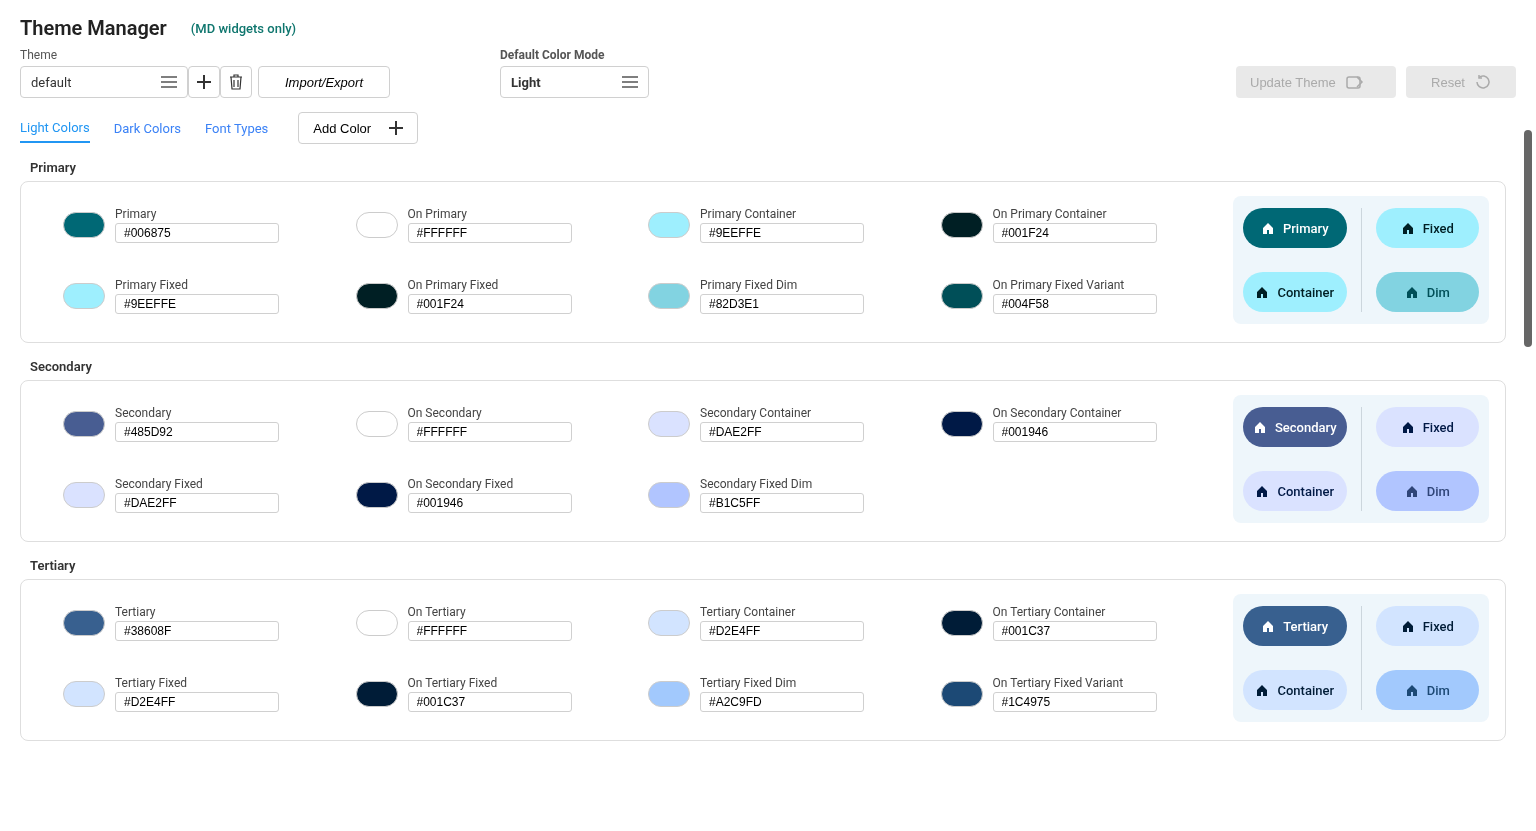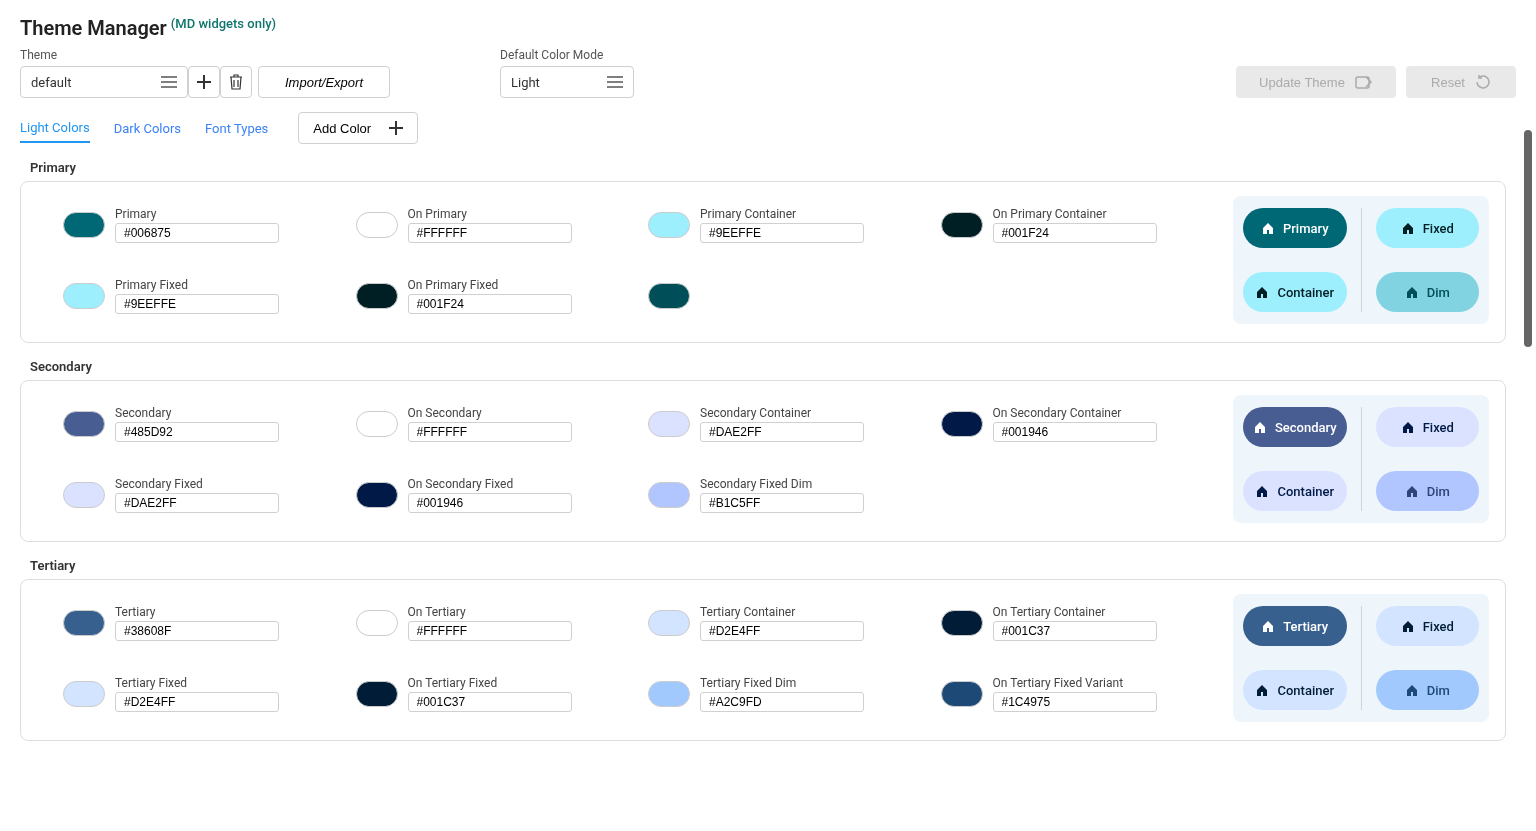--- a/index.html
+++ b/index.html
@@ -3,51 +3,51 @@
 <meta charset="utf-8">
 <style>
   * { box-sizing: border-box; margin: 0; padding: 0; }
   body {
     font-family: -apple-system, BlinkMacSystemFont, "Segoe UI", Roboto, Arial, sans-serif;
     background: #ffffff;
     color: #333;
     font-size: 13px;
     padding: 16px 20px;
   }
-  .header-row { display: flex; align-items: flex-start; gap: 4px; margin-bottom: 8px; }
+  .header-row { display: flex; align-items: center; gap: 24px; margin-bottom: 8px; }
   .page-title { font-size: 20px; font-weight: 600; color: #222; }
   .page-subtitle { font-size: 13px; color: #0f766e; font-weight: 500; }
   .top-controls { display: flex; align-items: flex-end; margin-bottom: 14px; }
   .ctrl-group { display: flex; flex-direction: column; gap: 2px; }
   .ctrl-label { font-size: 12px; color: #555; margin-bottom: 2px; }
   .theme-select, .mode-select {
     display: flex; align-items: center; justify-content: space-between;
     height: 32px; border: 1px solid #d0d0d0; border-radius: 4px;
     padding: 0 10px; background: #fff; cursor: pointer;
   }
   .theme-select { width: 168px; }
-  .mode-select { width: 134px; }
+  .mode-select { width: 149px; }
   .icon-btn {
     width: 32px; height: 32px; border: 1px solid #d0d0d0; border-radius: 4px;
     background: #fff; display: flex; align-items: center; justify-content: center;
     cursor: pointer; font-size: 16px;
   }
   .btn {
     height: 32px; border: 1px solid #d0d0d0; border-radius: 4px;
     background: #fff; padding: 0 14px; cursor: pointer; font-size: 13px; font-style: italic;
   }
   .import-export { width: 132px; margin-left: 6px; }
   .right-actions { margin-left: auto; display: flex; gap: 10px; }
   .action-btn {
     height: 32px; border: none; border-radius: 4px;
     background: #e9e9e9; color: #aaa; padding: 0 14px;
     display: flex; align-items: center; gap: 10px; cursor: not-allowed;
     font-size: 13px;
   }
-  .update-btn { width: 160px; justify-content: center; }
+  .update-btn { width: 160px; }
   .reset-btn { width: 110px; justify-content: center; }
   .tabs-row { display: flex; align-items: center; gap: 24px; margin-bottom: 16px; }
   .tab { font-size: 13px; color: #3b82f6; padding: 6px 0; cursor: pointer; }
   .tab.active { color: #2196f3; border-bottom: 2px solid #2196f3; }
   .add-color-btn {
     height: 32px; border: 1px solid #d0d0d0; border-radius: 4px;
     background: #fff; padding: 0 14px; display: flex; align-items: center; gap: 18px;
     cursor: pointer; font-size: 13px; margin-left: 6px;
   }
   .content { position: relative; padding-right: 10px; }
@@ -125,21 +125,21 @@
   </button>
   <button class="icon-btn">
     <span>
       <svg width="14" height="16" viewBox="0 0 14 16">
           <path d="M1 3h12M5 3V1h4v2M2 3l1 12h8l1-12M5 6v7M9 6v7" stroke="#333" stroke-width="1.2" fill="none"></path>
         </svg>
     </span>
   </button>
   <button class="btn import-export">Import/Export</button>
 
-  <div class="ctrl-group" style="margin-left:110px;">
+  <div class="ctrl-group" style="margin-left:110px;font-weight:bold;">
     <span class="ctrl-label">Default Color Mode</span>
     <div class="mode-select">
       <span>Light</span>
       <span>
         <svg width="16" height="12" viewBox="0 0 16 12">
             <path d="M0 1h16M0 6h16M0 11h16" stroke="#555" stroke-width="1.5"></path>
           </svg>
       </span>
     </div>
   </div>
@@ -220,21 +220,32 @@
           </div>
         </div>
         <div class="color-item">
           <div class="swatch" style="background: rgb(0, 31, 36);"></div>
           <div class="color-info">
             <span class="color-label">On Primary Fixed</span>
             <input class="color-input" value="#001F24" style="">
           </div>
         </div>
         <div class="color-item">
+          <div class="swatch" style="background: rgb(130, 211, 225);"></div>
+          <div class="color-info">
+            <span class="color-label">Primary Fixed Dim</span>
+            <input class="color-input" value="#82D3E1" style="">
+          </div>
+        </div>
+        <div class="color-item">
           <div class="swatch" style="background: rgb(0, 79, 88);"></div>
+          <div class="color-info">
+            <span class="color-label">On Primary Fixed Variant</span>
+            <input class="color-input" value="#004F58" style="">
+          </div>
         </div>
       </div>
       <div class="preview-panel">
         <div class="preview-col">
           <div class="preview-btn" style="background: rgb(0, 104, 117); color: rgb(255, 255, 255);">
             <span class="home-icon">
               <svg width="14" height="14" viewBox="0 0 14 14">
                 <path d="M2 7l5-5 5 5v6H8V9H6v4H2V7z" fill="#FFFFFF"></path>
               </svg>
             </span>

